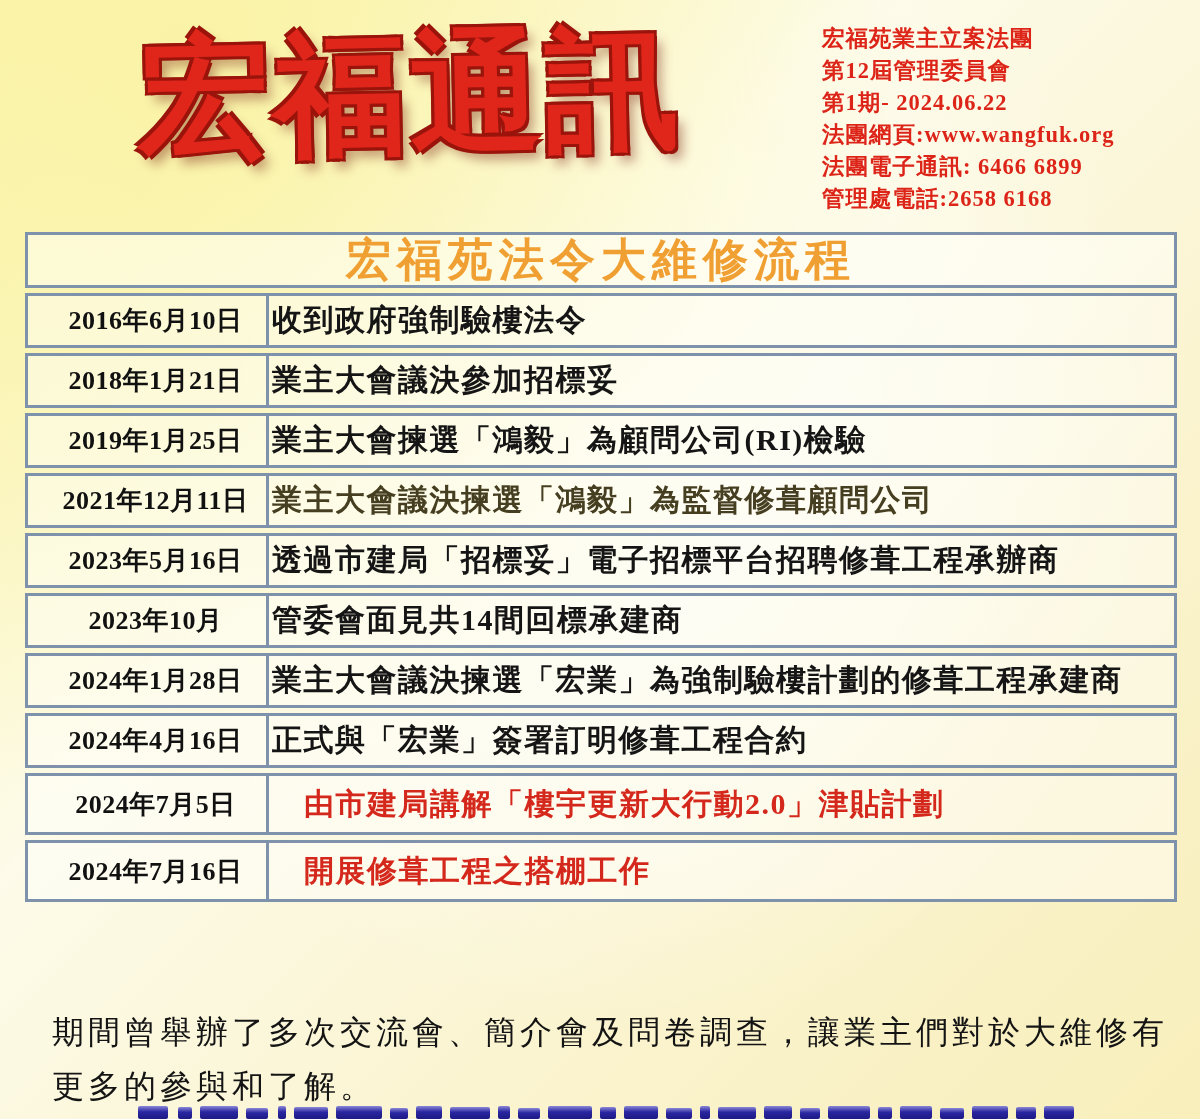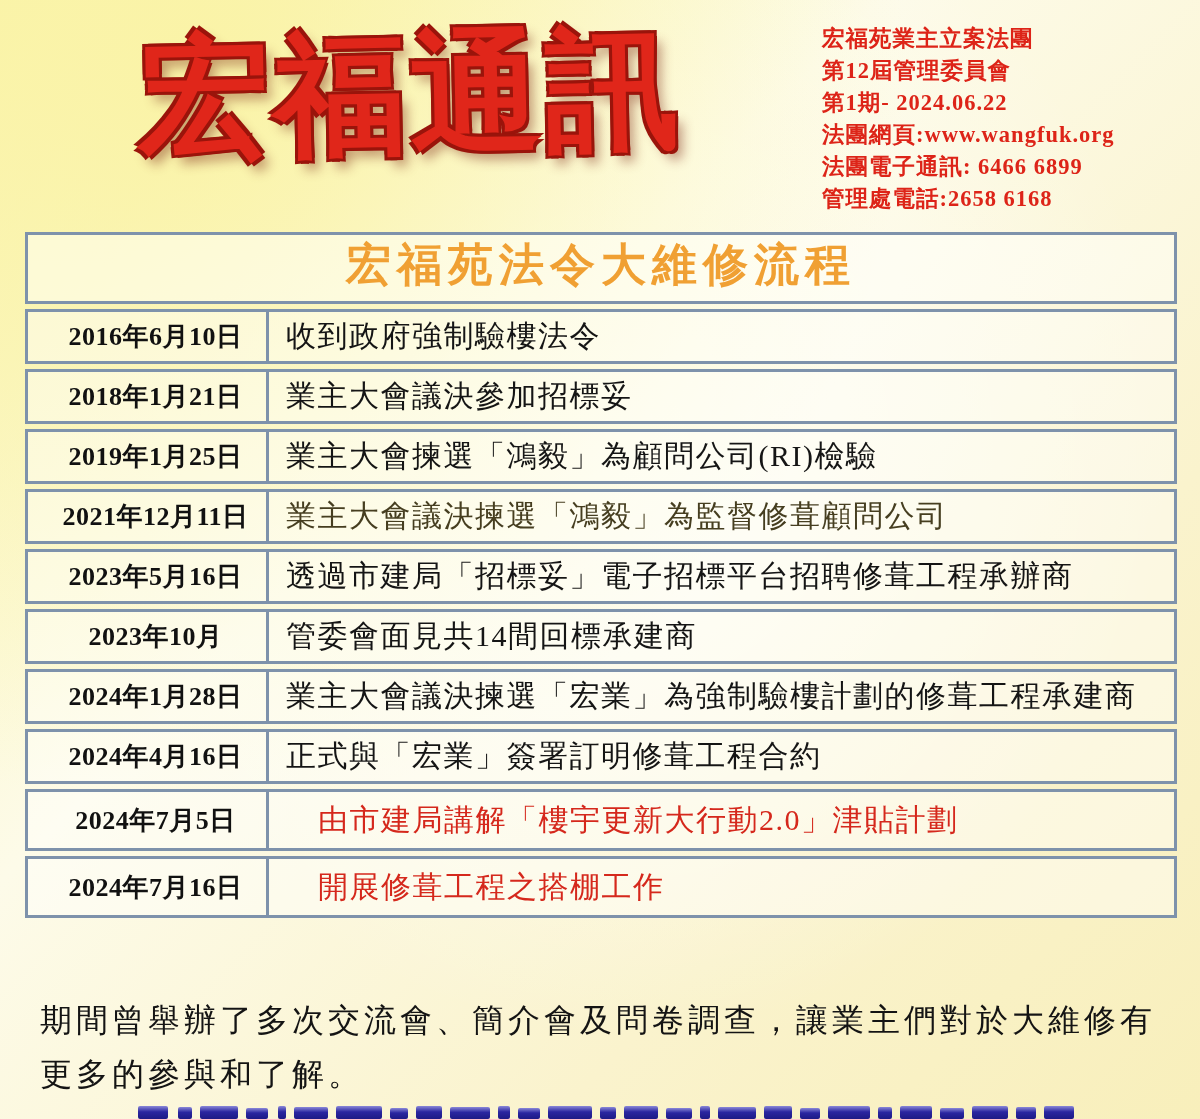--- a/index.html
+++ b/index.html
@@ -27,48 +27,48 @@
   }
   .info {
     position: absolute; left: 822px; top: 23px; width: 360px;
     color: #dd2418; font-weight: bold; font-size: 22.5px; line-height: 32px;
     letter-spacing: 1px; white-space: nowrap;
   }
 
   
   .timeline { position: absolute; left: 25px; top: 232px; width: 1152px; }
   .t-title-row {
-    box-sizing: border-box; height: 72px; margin-bottom: 5px;
+    box-sizing: border-box; height: 56px; margin-bottom: 5px;
     border: 3px solid #7e92ab; background: rgba(255,255,252,0.5);
-    display: flex; justify-content: center;
+    display: flex; align-items: center; justify-content: center;
     color: #f0a033; font-size: 45px; font-weight: bold; letter-spacing: 6px;
   }
   .t-row {
     box-sizing: border-box; display: flex; align-items: stretch;
     border: 3px solid #7e92ab; background: rgba(255,255,252,0.45);
     margin-bottom: 5px; min-height: 55px;
   }
   .t-row.style-red { min-height: 62px; gap: 32px; }
   .t-date {
     flex: 0 0 224px; width: 224px; box-sizing: border-box;
     border-right: 3px solid #7e92ab;
     display: flex; align-items: center; justify-content: center;
     font-size: 26px; font-weight: 600; color: #111111; letter-spacing: 0.5px; margin-left: 17px;
   }
   .t-event {
     flex: 1 1 auto; display: flex; align-items: center;
-    padding: 4px 10px 4px 17px;
-    font-size: 30px; font-weight: normal; color: #151515; letter-spacing: 1.5px;
+    padding: 4px 10px 4px 3px;
+    font-size: 30px; font-weight: bold; color: #151515; letter-spacing: 1.5px;
   }
   .t-row.style-red .t-event { color: #d5281c; }
   .t-row.style-olive .t-event { color: #463e20; border-radius: 16px; }
 
   
   .closing {
-    position: absolute; left: 40px; top: 993px; width: 1126px; margin: 0;
+    position: absolute; left: 40px; top: 993px; width: 1126px; margin: 12px;
     font-size: 32px; line-height: 54px; color: #141414;
     letter-spacing: 4px; font-weight: 500;
   }
 
   
   .cutoff { position: absolute; left: 138px; top: 1101px; width: 945px; height: 18px; }
 </style>
 </head>
 <body>
 

